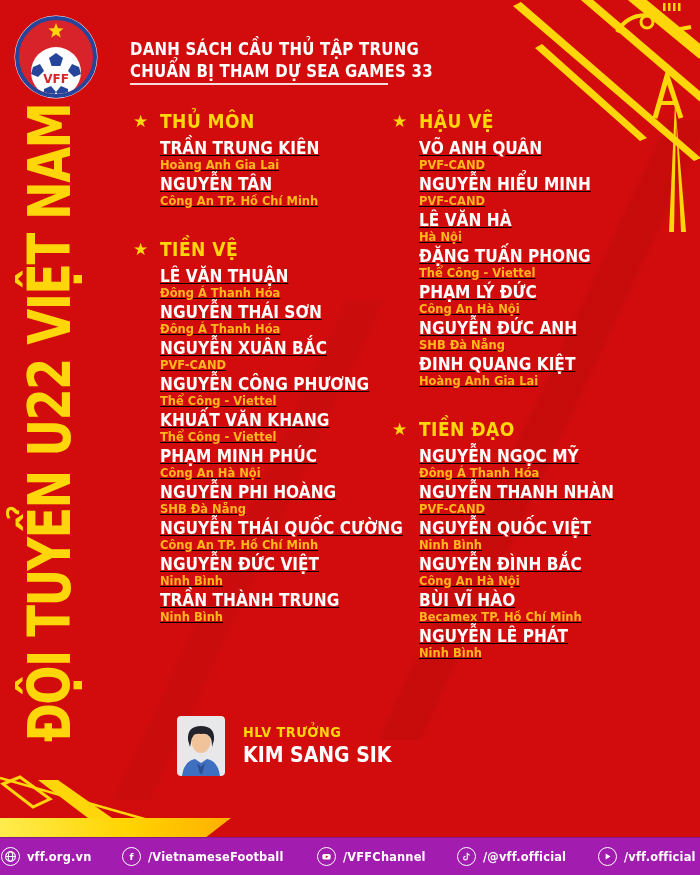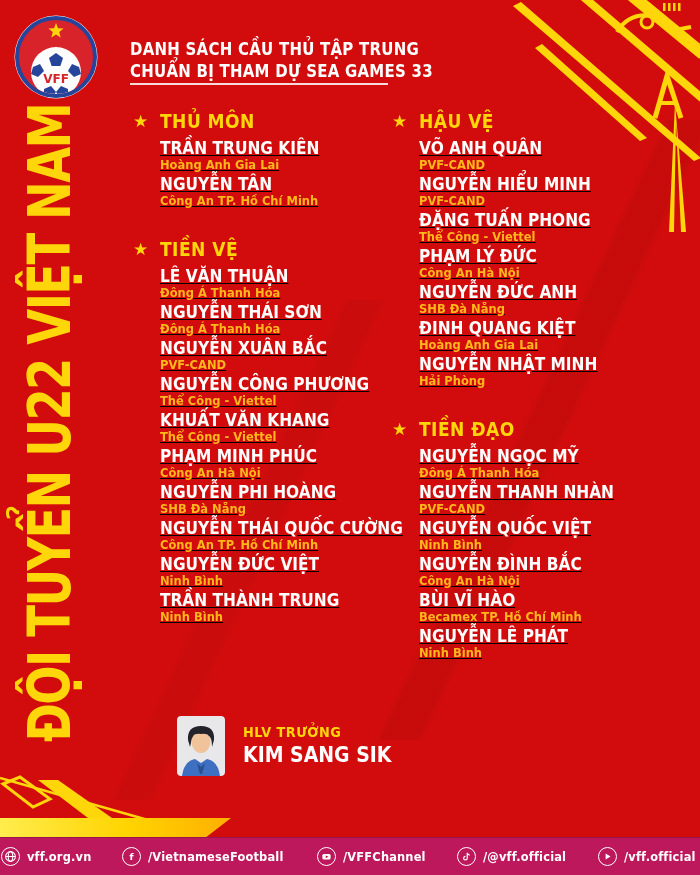--- a/index.html
+++ b/index.html
@@ -56,21 +56,21 @@
 
   
   .decor-tr{position:absolute;right:0;top:0;width:205px;height:240px;}
   .decor-bl{position:absolute;left:0;top:770px;width:260px;height:70px;}
   .band{position:absolute;left:0;top:818px;width:232px;height:20px;
     background:linear-gradient(90deg,#ffec4d 0%,#ffd400 55%,#ffaf00 100%);
     clip-path:polygon(0 0,231px 0,205px 100%,0 100%);}
 
   
   .footer-bar{position:absolute;left:0;bottom:0;width:700px;height:37px;
-    background:#be185d;border-top:1px solid rgba(0,0,0,.18);
+    background:#a21caf;border-top:1px solid rgba(0,0,0,.18);
     display:flex;align-items:center;justify-content:center;gap:27px;}
   .footer-link{display:flex;align-items:center;gap:7px;cursor:pointer;}
   .footer-icon{width:19px;height:19px;border:1.4px solid #fff;border-radius:50%;
     display:flex;align-items:center;justify-content:center;flex:none;box-sizing:border-box;}
   .footer-icon svg{width:15px;height:15px;display:block;}
   .footer-label{color:#fff;font-size:12px;font-weight:bold;letter-spacing:.2px;
     transform:scaleX(.95);transform-origin:left center;white-space:nowrap;}
 </style>
 </head>
 <body>
@@ -196,38 +196,38 @@
       </div>
       <div class="player">
         <div class="player-name">VÕ ANH QUÂN</div>
         <div class="player-club">PVF-CAND</div>
       </div>
       <div class="player">
         <div class="player-name">NGUYỄN HIỂU MINH</div>
         <div class="player-club">PVF-CAND</div>
       </div>
       <div class="player">
+        <div class="player-name">LÊ VĂN HÀ</div>
+        <div class="player-club">Hà Nội</div>
+      </div>
+      <div class="player">
         <div class="player-name">ĐẶNG TUẤN PHONG</div>
         <div class="player-club">Thể Công - Viettel</div>
       </div>
       <div class="player">
         <div class="player-name">PHẠM LÝ ĐỨC</div>
         <div class="player-club">Công An Hà Nội</div>
       </div>
       <div class="player">
         <div class="player-name">NGUYỄN ĐỨC ANH</div>
         <div class="player-club">SHB Đà Nẵng</div>
       </div>
       <div class="player">
         <div class="player-name">ĐINH QUANG KIỆT</div>
         <div class="player-club">Hoàng Anh Gia Lai</div>
-      </div>
-      <div class="player">
-        <div class="player-name">NGUYỄN NHẬT MINH</div>
-        <div class="player-club">Hải Phòng</div>
       </div>
     </section>
     <section class="roster-section">
       <div class="section-header">
         <span class="star">★</span>
         <h2 class="section-title">TIỀN ĐẠO</h2>
       </div>
       <div class="player">
         <div class="player-name">NGUYỄN NGỌC MỸ</div>
         <div class="player-club">Đông Á Thanh Hóa</div>

